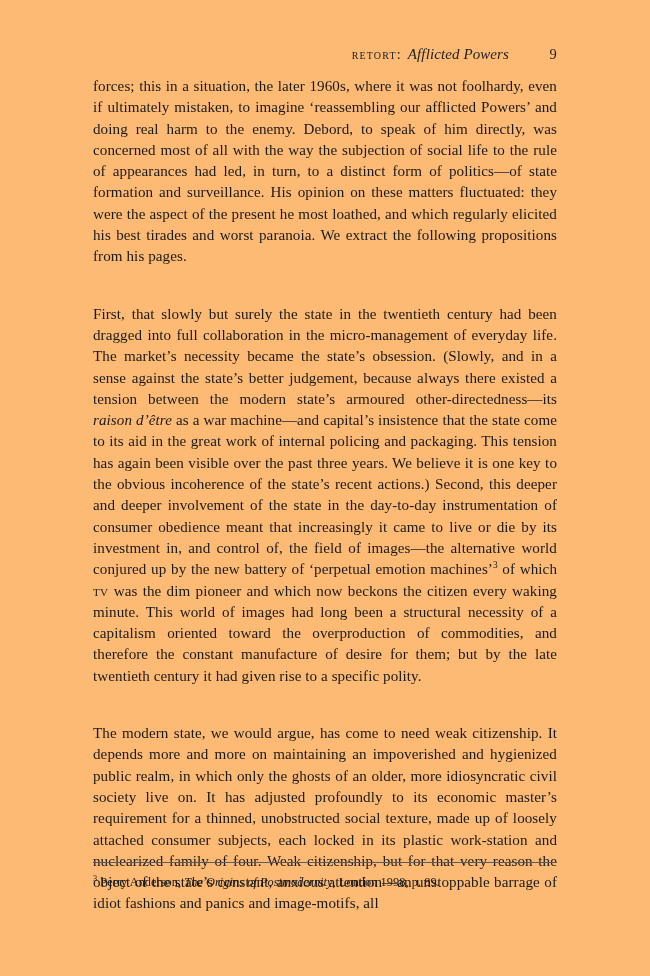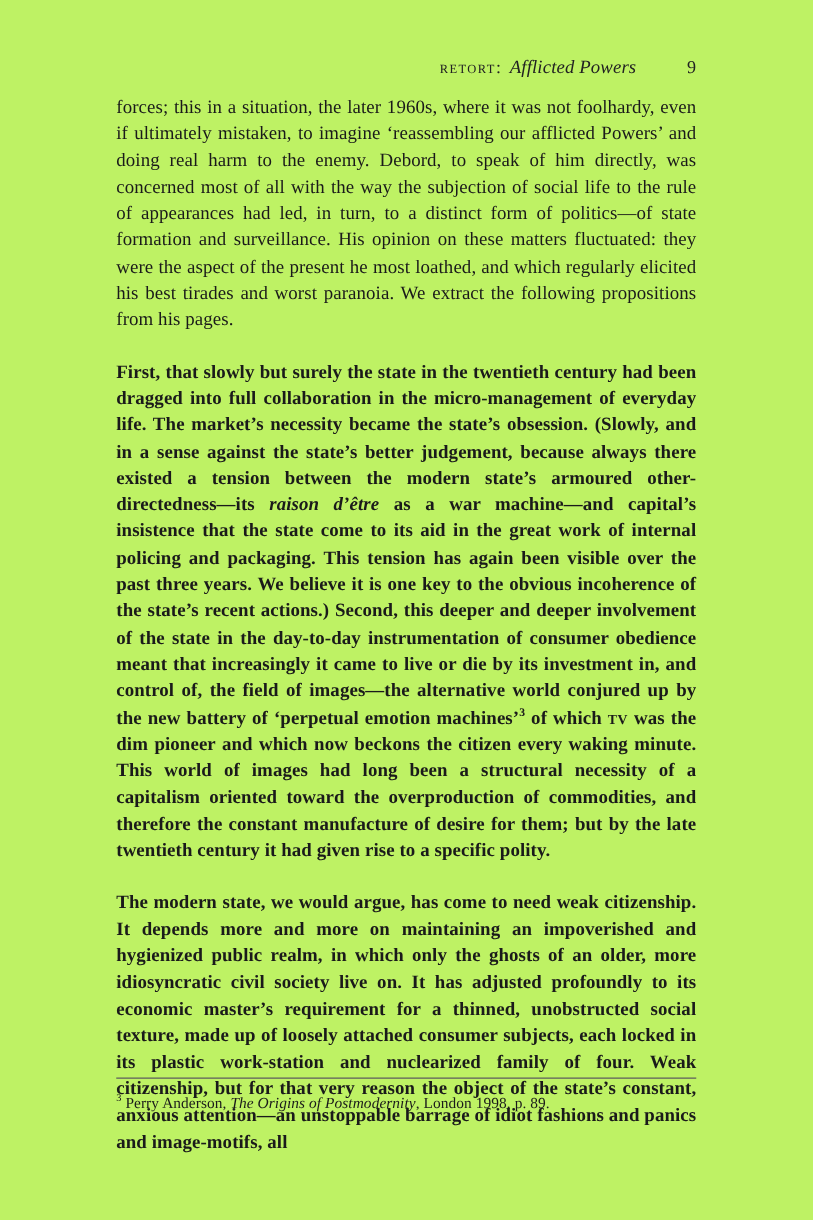--- a/index.html
+++ b/index.html
@@ -15,21 +15,21 @@
     position: relative;
     overflow: hidden;
   }
 
   .page {
     position: absolute;
     left: 0;
     top: 0;
     width: 650px;
     height: 976px;
-    background: #bef264;
+    background: #fdba74;
   }
 
   
   .running-head {
     position: absolute;
     left: 93px;
     top: 46px;
     width: 464px;
     height: 22px;
     display: flex;
@@ -71,22 +71,21 @@
     margin: 0;
     text-align: justify;
     text-justify: inter-word;
     font-size: 15.1px;
     line-height: 21.3px;
     letter-spacing: 0.005em;
     hyphens: none;
     -webkit-hyphens: none;
   }
   .para + .para {
-    margin-top: 20px;
-    font-weight: bold;
+    margin-top: 36px;
   }
   .para i, .para em {
     font-style: italic;
   }
   .smallcaps {
     font-variant: small-caps;
     text-transform: lowercase;
     letter-spacing: 0.4px;
   }
   sup.fn {

